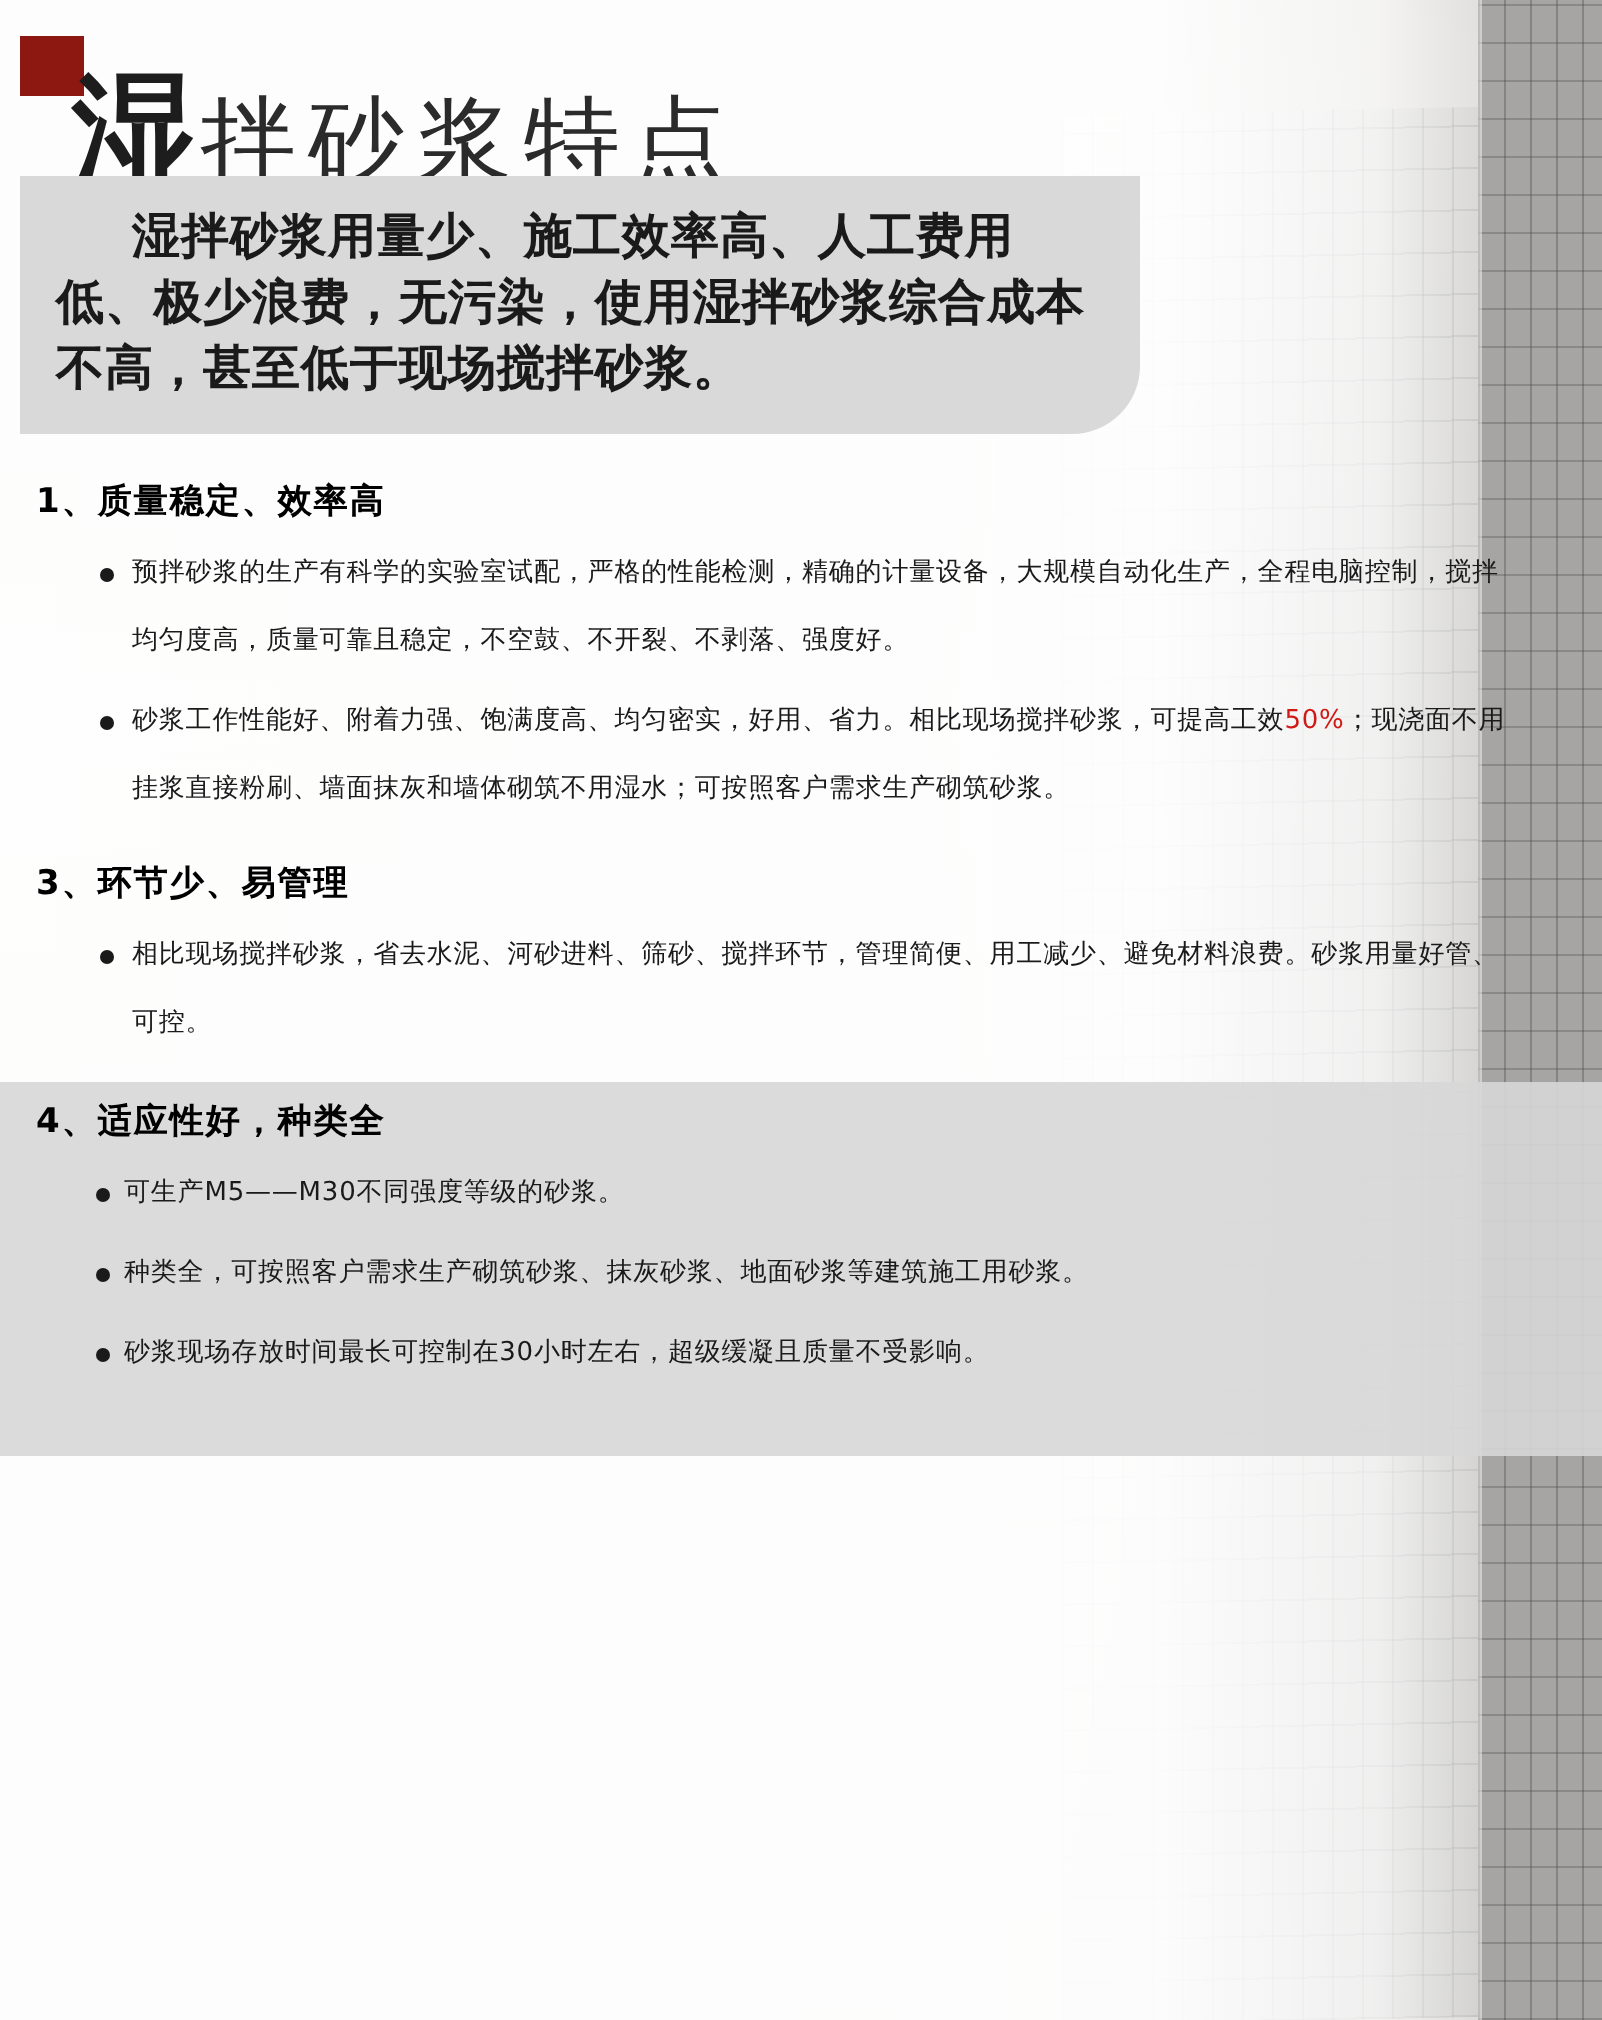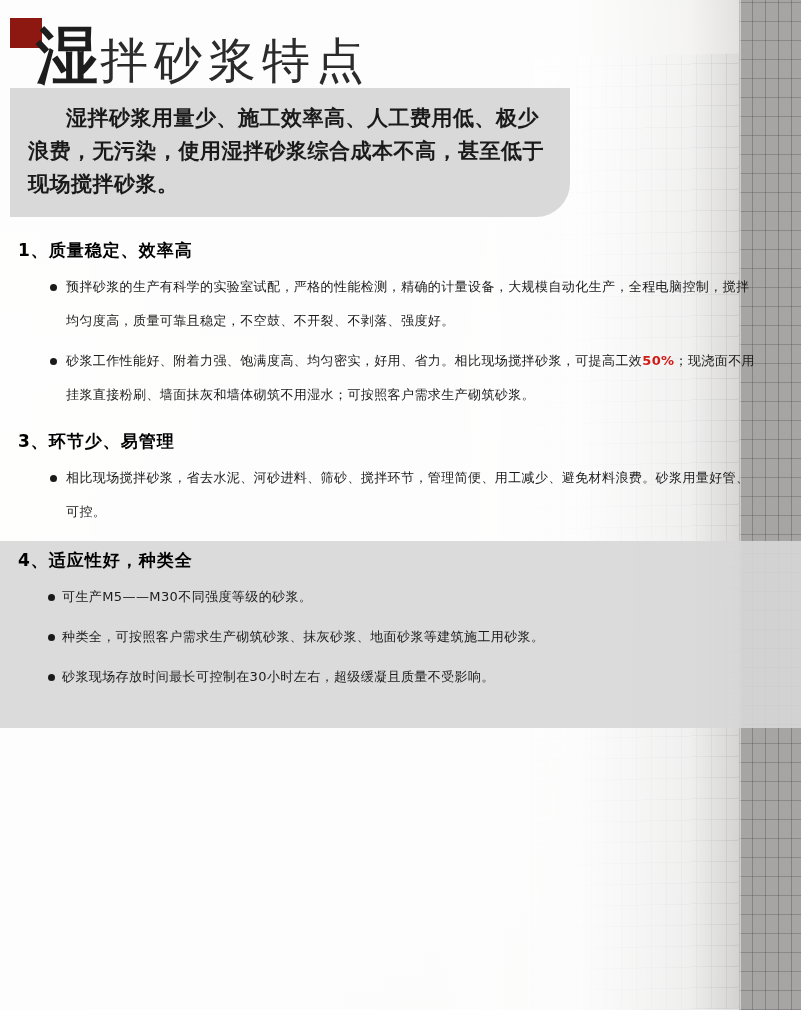--- a/index.html
+++ b/index.html
@@ -71,21 +71,21 @@
     height: 86px;
   }
   .header-square {
     position: absolute;
     left: 10px; top: 18px;
     width: 32px; height: 30px;
     background: #8d1812;
   }
   .header-title {
     position: absolute;
-    left: 36px; top: 14px;
+    left: 36px; top: 24px;
     font-size: 48px;
     letter-spacing: 6px;
     color: #2b2b2b;
     font-weight: 400;
     font-family: "DejaVu Sans", "Liberation Sans", sans-serif;
     white-space: nowrap;
   }
   .header-title .big {
     font-size: 62px;
     font-weight: 700;
@@ -98,21 +98,21 @@
     position: relative;
     margin: 2px 0 0 10px;
     width: 560px;
     min-height: 118px;
     background: #d9d9d9;
     border-radius: 0 0 34px 0;
     padding: 14px 18px 16px 18px;
     z-index: 3;
   }
   .intro p {
-    font-size: 21px;
+    font-size: 24px;
     line-height: 33px;
     color: #1a1a1a;
     font-weight: 700;
     text-indent: 38px;
     letter-spacing: 0.5px;
     font-family: "DejaVu Sans", "Liberation Sans", sans-serif;
   }
 
   
   .sections {
@@ -139,21 +139,21 @@
     font-family: "DejaVu Sans", "Liberation Sans", sans-serif;
   }
   .bullet::before {
     content: "";
     position: absolute;
     left: 50px; top: 14px;
     width: 7px; height: 7px;
     border-radius: 50%;
     background: #1a1a1a;
   }
-  .hl { color: #d01a16; font-weight: 700; }
+  .hl { color: #d01a16; font-weight: 400; }
 
   
   .section.banded {
     background: rgba(215,215,215,0.9);
     padding-bottom: 28px;
     margin-top: 6px;
   }
   .section.banded .bullet { padding-left: 62px; }
   .section.banded .bullet::before { left: 48px; }
 </style>

